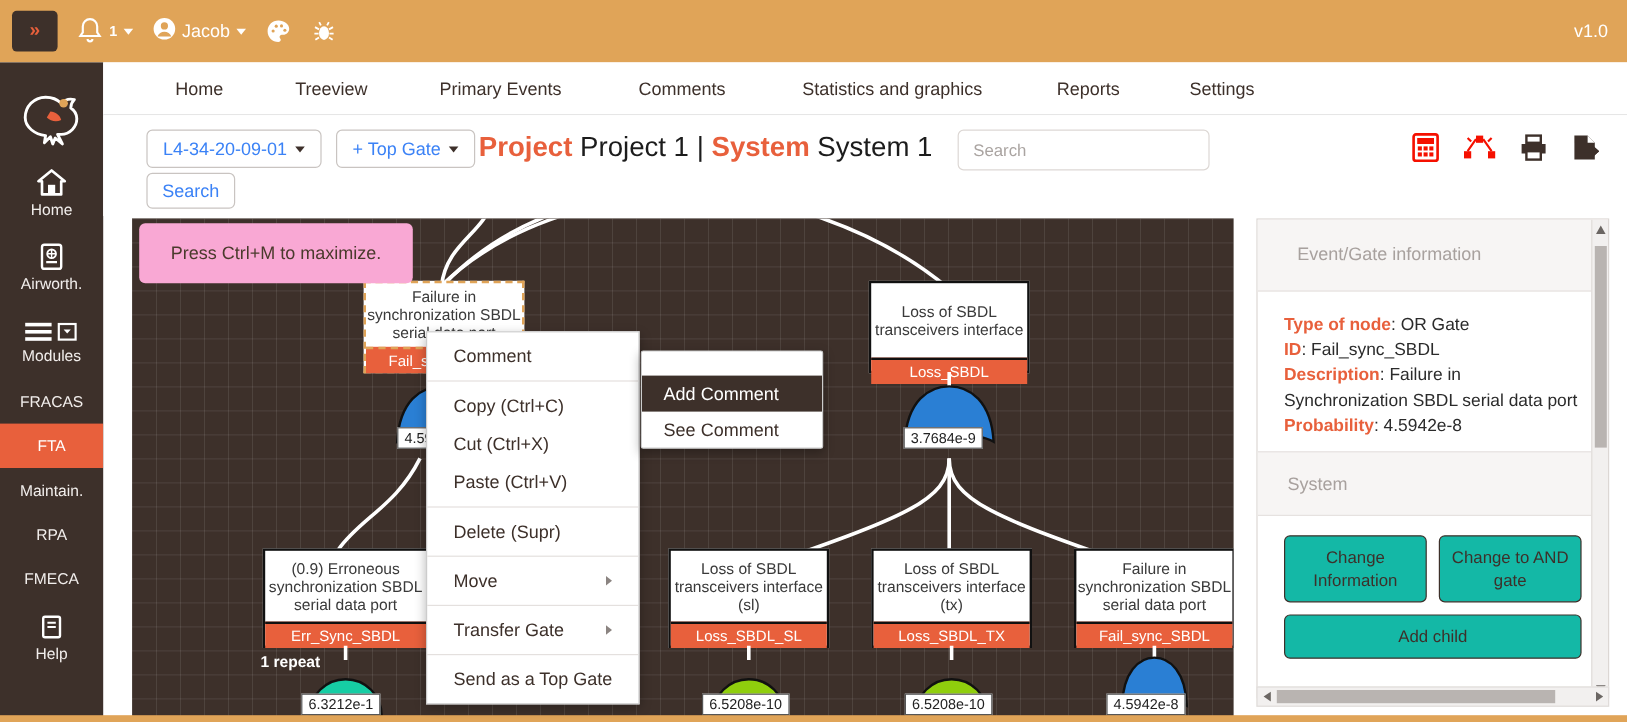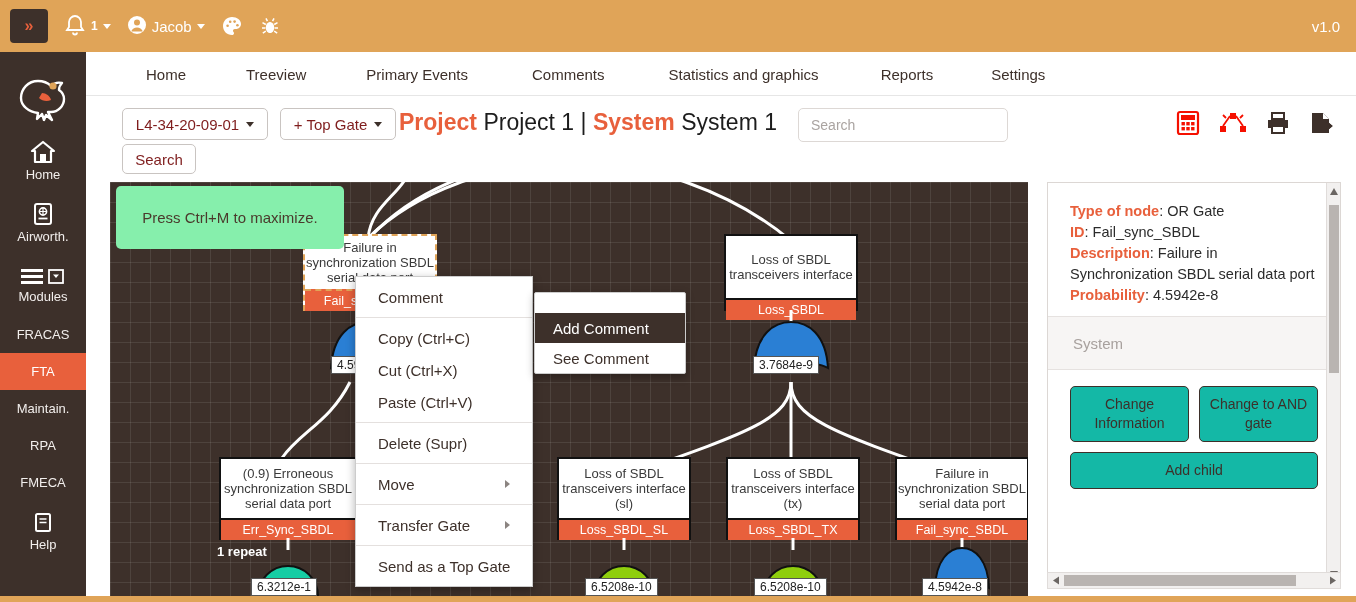--- a/index.html
+++ b/index.html
@@ -68,21 +68,21 @@
     display: flex; align-items: center; justify-content: center;
     font-size: 15px; color: #3d302a; cursor: pointer; border-radius: 5px;
     white-space: nowrap;
   }
   .nav-tab.active { background: #3d302a; color: #fff; }
 
   
   .toolbar { position: absolute; left: 86px; top: 96px; width: 1270px; height: 84px; background: #fff; }
   .btn-out {
     position: absolute; border: 1px solid #c9c4c1; border-radius: 5px;
-    background: #fff; color: #7f1d1d; font-size: 15px;
+    background: #fff; color: #3b82f6; font-size: 15px;
     display: flex; align-items: center; justify-content: center; gap: 7px;
     cursor: pointer; font-family: "Liberation Sans", sans-serif;
   }
   .caret-dk { border-left: 4px solid transparent; border-right: 4px solid transparent;
               border-top: 5px solid #3d302a; display: inline-block; }
   .proj-title { position: absolute; left: 399px; top: 109px; font-size: 23px; color: #1c1c1c; white-space: nowrap; }
   .proj-title b { color: #e8603c; }
   .search-box {
     position: absolute; left: 798px; top: 108px; width: 210px; height: 34px;
     border: 1px solid #ddd8d5; border-radius: 5px; padding: 0 12px;
@@ -98,22 +98,22 @@
     overflow: hidden; background: #3d302a;
   }
   .grid {
     position: absolute; left: 0; top: 0; width: 918px; height: 420px;
     background-image:
       linear-gradient(to right, rgba(255,255,255,0.09) 1px, transparent 1px),
       linear-gradient(to bottom, rgba(255,255,255,0.09) 1px, transparent 1px);
     background-size: 20px 20px;
   }
   .tip {
-    position: absolute; left: 6px; top: 4px; width: 228px; height: 63px;
-    background: #86efac; border-radius: 5px;
+    position: absolute; left: 6px; top: 4px; width: 228px; height: 50px;
+    background: #f9a8d4; border-radius: 5px;
     display: flex; align-items: center; justify-content: center;
     color: #4a3a2c; font-size: 15px;
   }
 
   
   .node { position: absolute; border: 2px solid #111; background: #fff; }
   .node .desc {
     display: flex; align-items: center; justify-content: center; text-align: center;
     font-size: 13px; color: #3a3a3a; line-height: 15px; padding: 2px 1px;
     overflow: hidden;
@@ -510,20 +510,21 @@
   <div class="ctx-sub" style="left:534px; top:292px; width:152px;">
     <div class="ctx-item hl">
       <span>Add Comment</span>
     </div>
     <div class="ctx-item">
       <span>See Comment</span>
     </div>
   </div>
 
   <div class="rpanel">
+    <div class="panel-head">Event/Gate information</div>
 
     <div class="panel-body">
       <div>
         <b>Type of node</b><span>: </span><span>OR Gate</span>
       </div>
       <div>
         <b>ID</b><span>: </span><span>Fail_sync_SBDL</span>
       </div>
       <div>
         <b>Description</b><span>: </span><span>Failure in Synchronization SBDL serial data port</span>

